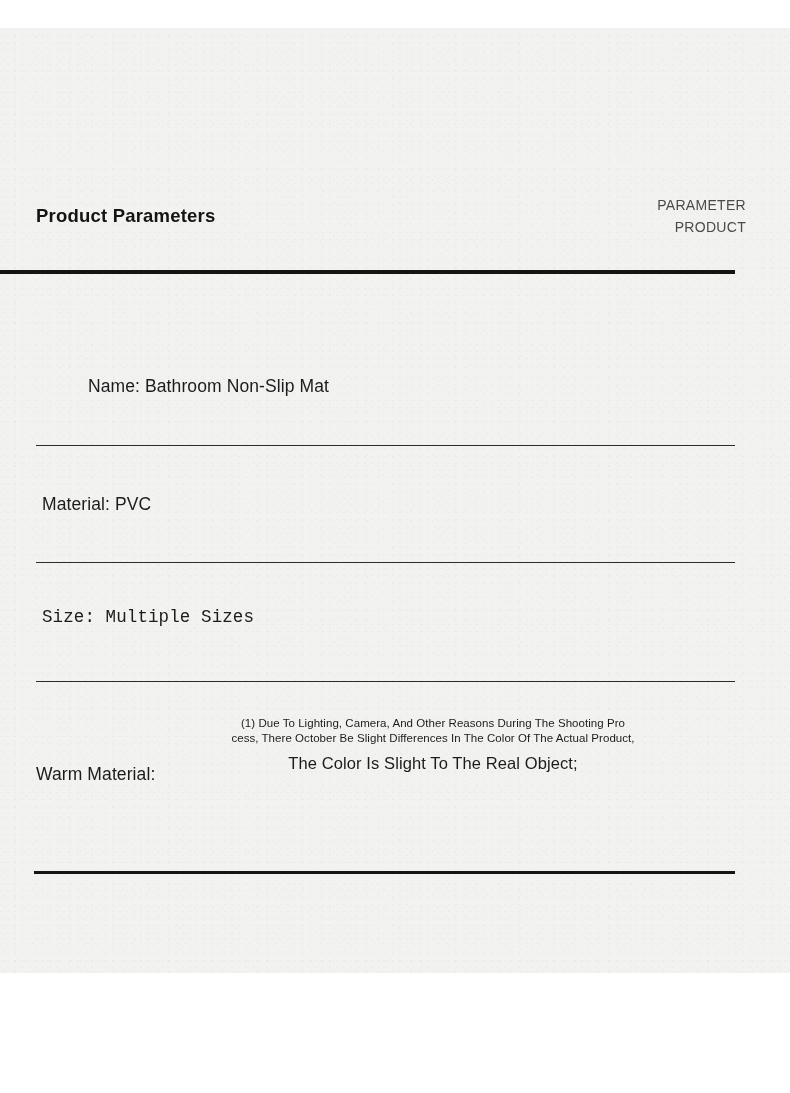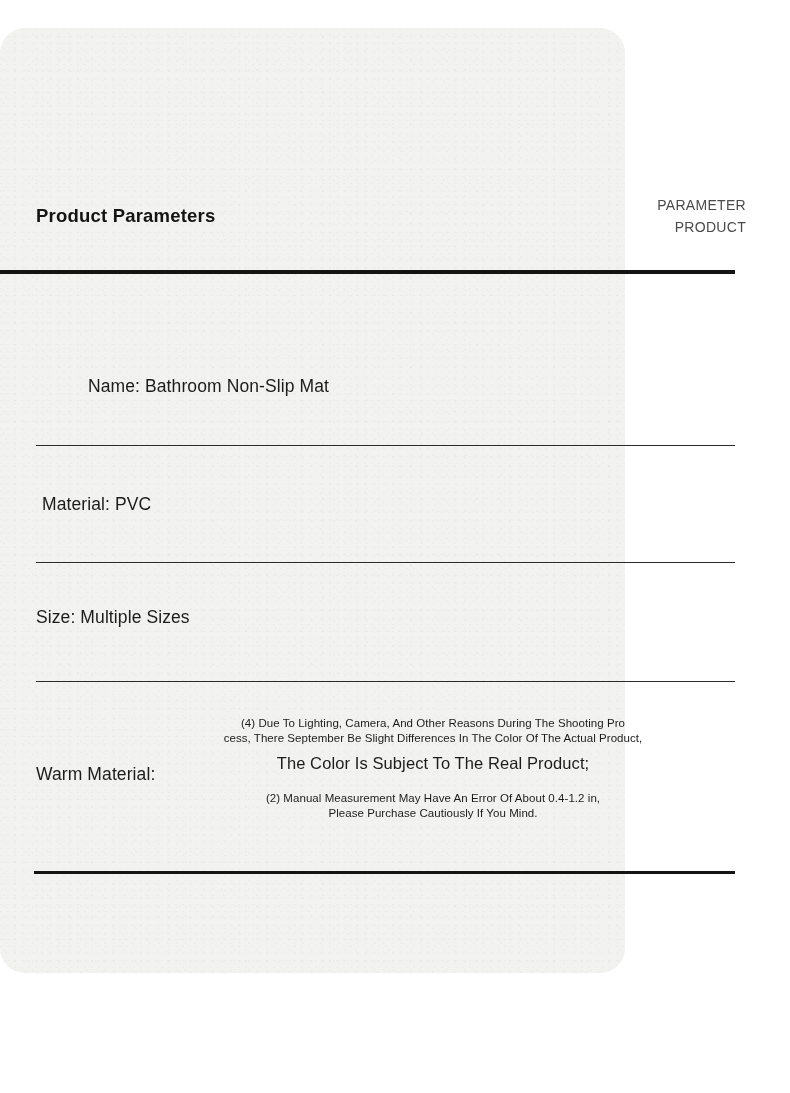--- a/index.html
+++ b/index.html
@@ -13,29 +13,28 @@
     font-family: "Liberation Sans", sans-serif;
     color: #1a1a1a;
     position: relative;
     overflow: hidden;
   }
 
   #page {
     position: absolute;
     left: 0;
     top: 28px;
-    width: 625px;
+    width: 790px;
     height: 945px;
     background: #f2f2f1;
     background-image:
       radial-gradient(circle at 12% 22%, rgba(0,0,0,0.022) 0 1px, transparent 1px),
       radial-gradient(circle at 62% 68%, rgba(0,0,0,0.020) 0 1px, transparent 1px),
       radial-gradient(circle at 35% 85%, rgba(0,0,0,0.018) 0 1px, transparent 1px);
     background-size: 7px 7px, 9px 9px, 11px 11px;
-    border-radius: 25px;
   }
 
   
   .header {
     position: absolute;
     left: 0;
     top: 150px;
     width: 790px;
     height: 92px;
   }
@@ -89,21 +88,21 @@
     left: 36px;
     width: 699px;
     height: 1px;
     background: #2b2b2b;
   }
 
   #row-name     { left: 42px; top: 348px; margin-left: 46px; }
   #rule-1       { top: 417px; }
   #row-material { left: 42px; top: 466px; }
   #rule-2       { top: 534px; }
-  #row-size     { left: 36px; top: 579px; }
+  #row-size     { left: 42px; top: 579px; font-family: Liberation Mono, monospace; }
   #rule-3       { top: 653px; }
 
   #row-warn-label {
     left: 36px;
     top: 736px;
   }
 
   .warn-block {
     position: absolute;
     left: 218px;
@@ -151,25 +150,21 @@
   <div class="row-label" id="row-material">Material: PVC</div>
   <div class="row-rule" id="rule-2"></div>
 
   <div class="row-label" id="row-size">Size: Multiple Sizes</div>
   <div class="row-rule" id="rule-3"></div>
 
   <div class="row-label" id="row-warn-label">Warm Material:</div>
 
   <div class="warn-block">
     <div class="warn-small">
-      <div>(4) Due To Lighting, Camera, And Other Reasons During The Shooting Pro</div>
-      <div>cess, There September Be Slight Differences In The Color Of The Actual Product,</div>
+      <div>(1) Due To Lighting, Camera, And Other Reasons During The Shooting Pro</div>
+      <div>cess, There October Be Slight Differences In The Color Of The Actual Product,</div>
     </div>
-    <div class="warn-big">The Color Is Subject To The Real Product;</div>
-    <div class="warn-small-2">
-      <div>(2) Manual Measurement May Have An Error Of About 0.4-1.2 in,</div>
-      <div>Please Purchase Cautiously If You Mind.</div>
-    </div>
+    <div class="warn-big">The Color Is Slight To The Real Object;</div>
   </div>
 
   <div class="rule-bottom"></div>
 
 </div>
 
 </body></html>

